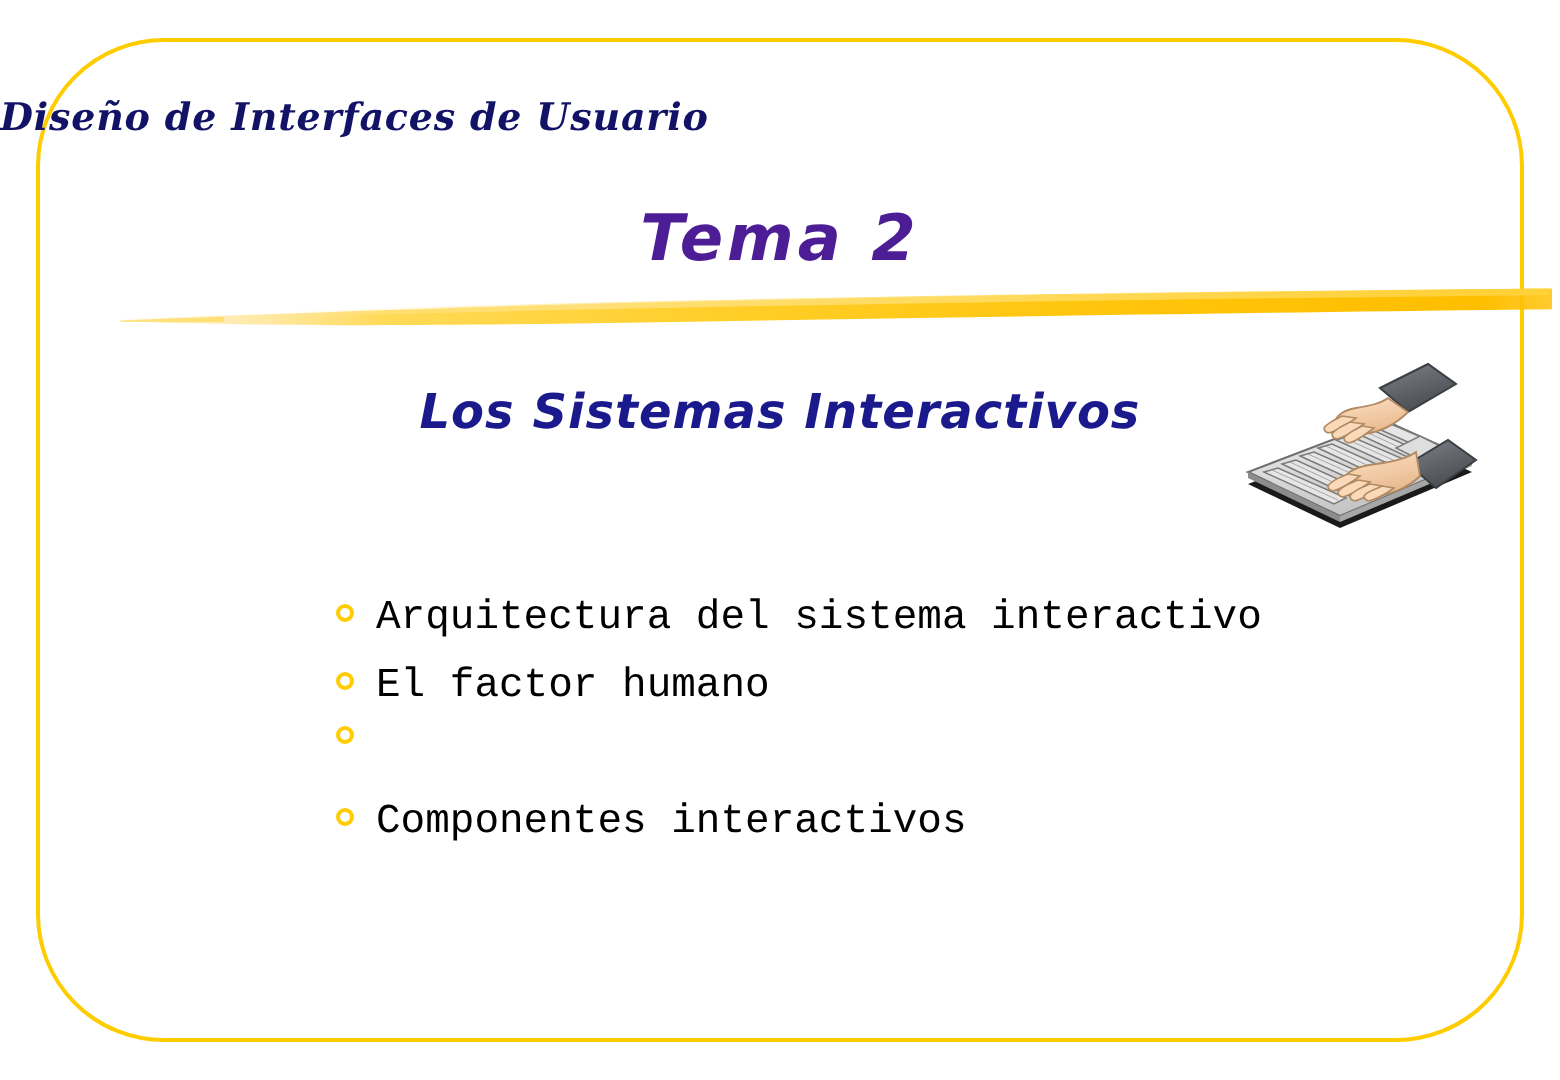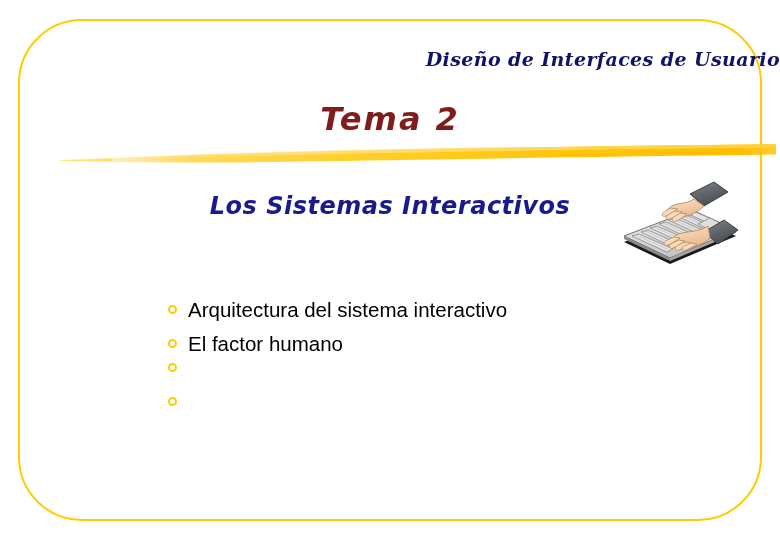--- a/index.html
+++ b/index.html
@@ -28,21 +28,21 @@
     background: transparent;
     pointer-events: none;
   }
 
   
   #course-title {
     position: absolute;
     left: 0;
     top: 48px;
     width: 780px;
-    text-align: right;
+    text-align: left;
     font-family: "DejaVu Serif", serif;
     font-style: italic;
     font-weight: bold;
     font-size: 19px;
     letter-spacing: 0.4px;
     color: #121266;
     white-space: nowrap;
   }
 
   
@@ -50,21 +50,21 @@
     position: absolute;
     left: 0;
     top: 100px;
     width: 780px;
     text-align: center;
     font-family: "DejaVu Sans", sans-serif;
     font-weight: bold;
     font-style: italic;
     font-size: 32px;
     letter-spacing: 2px;
-    color: #7f1d1d;
+    color: #4c1d95;
     white-space: nowrap;
   }
 
   
   #divider-stroke {
     position: absolute;
     left: 60px;
     top: 140px;
     width: 720px;
     height: 32px;
@@ -102,21 +102,21 @@
     top: 298px;
     width: 520px;
     margin: 0;
     padding: 0;
     list-style: none;
   }
   #bullet-list li {
     display: flex;
     align-items: baseline;
     height: 34px;
-    font-family: Liberation Sans, sans-serif;
+    font-family: Liberation Mono, monospace;
     font-size: 20.5px;
     color: #000000;
     white-space: nowrap;
   }
   #bullet-list li .bullet-marker {
     display: inline-block;
     width: 9px;
     height: 9px;
     border: 2.5px solid #FFCC00;
     border-radius: 50%;
@@ -247,14 +247,15 @@
   </li>
   <li>
     <span class="bullet-marker"></span>
     <span>El factor humano</span>
   </li>
   <li>
     <span class="bullet-marker"></span>
   </li>
   <li>
     <span class="bullet-marker"></span>
+    <span>Componentes interactivos</span>
   </li>
 </ul>
 
 </body></html>

